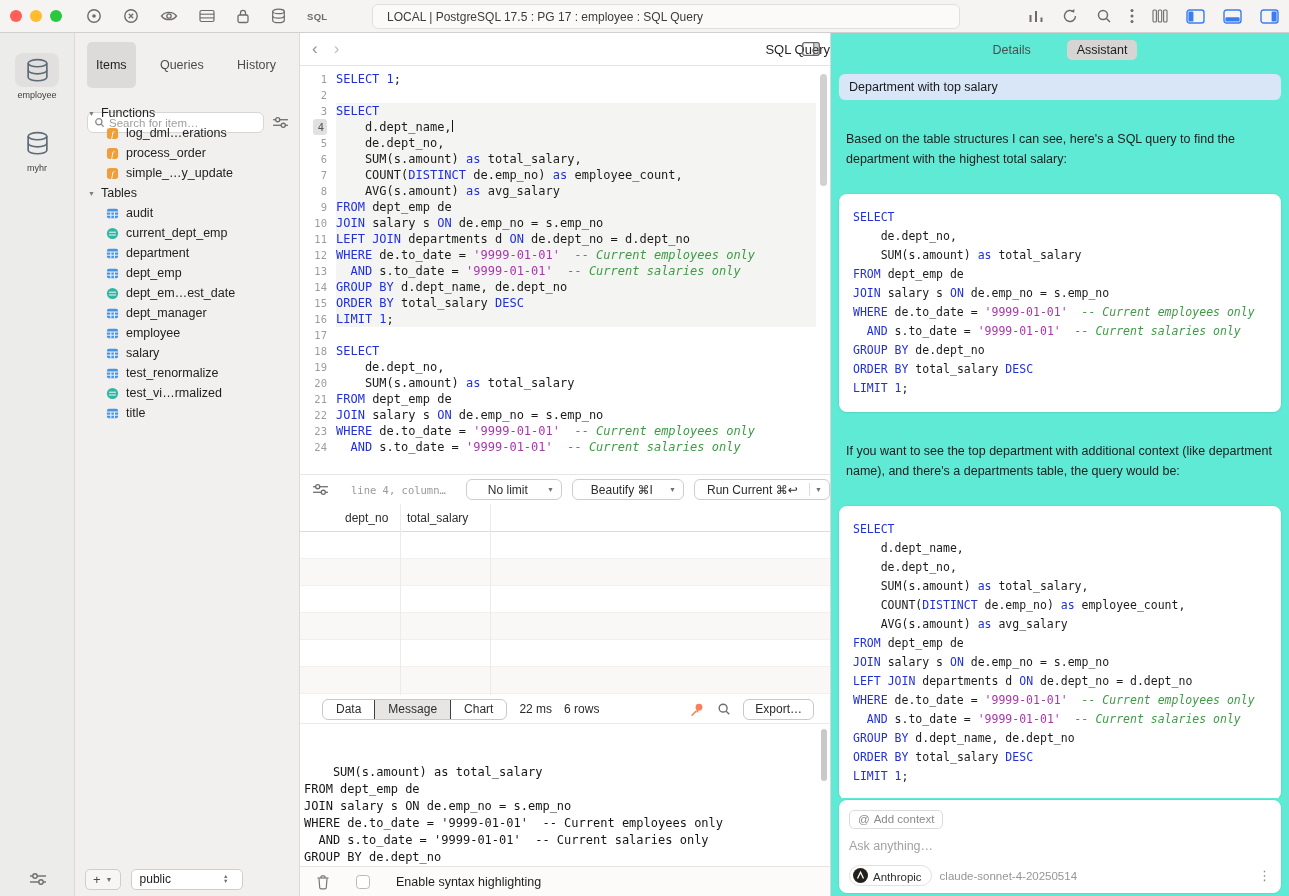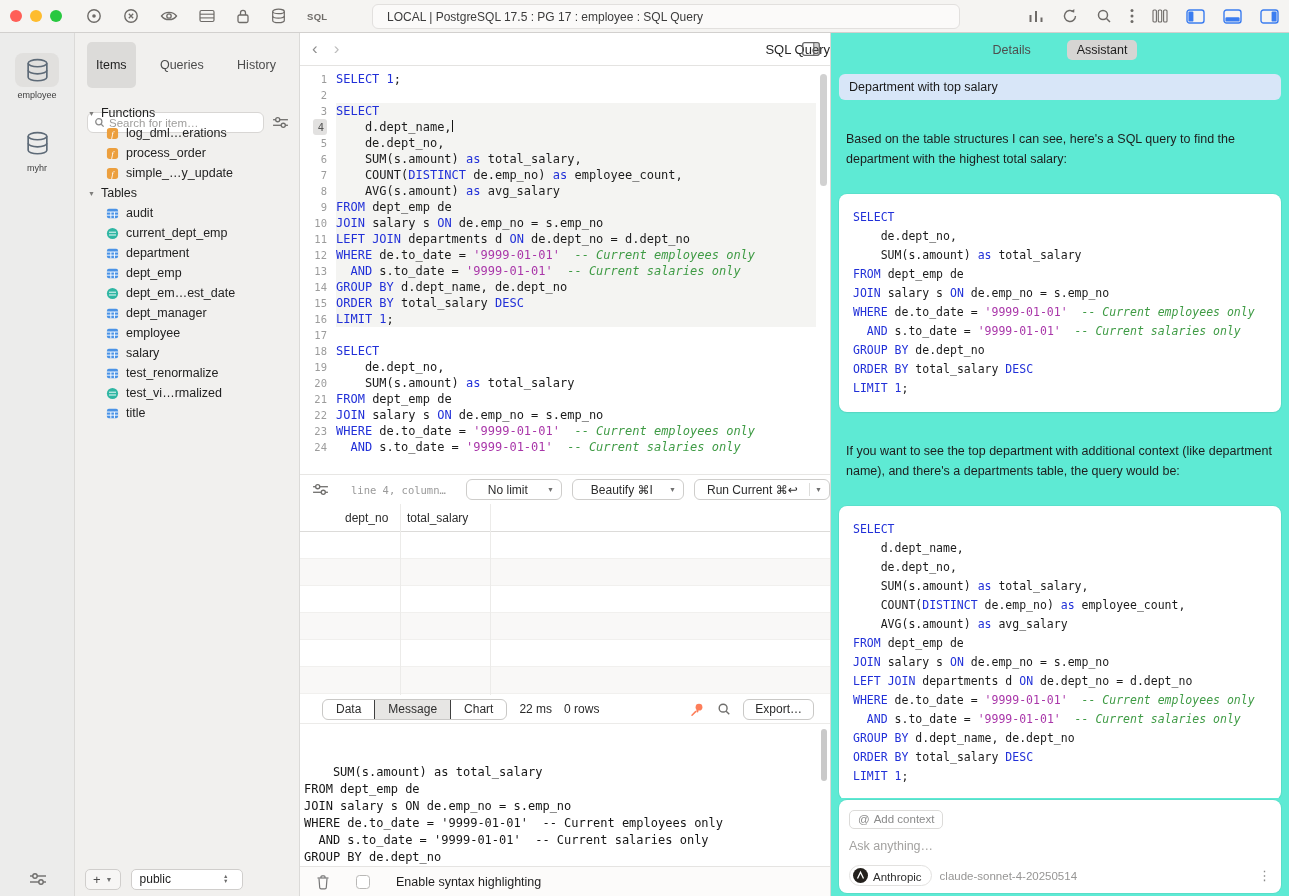--- a/index.html
+++ b/index.html
@@ -592,21 +592,21 @@
       <div class="gvl" style="left:190px"></div>
     </div>
 
     <div class="resultbar">
       <div class="segs">
         <span class="seg">Data</span>
         <span class="seg active">Message</span>
         <span class="seg">Chart</span>
       </div>
       <span class="stat">22 ms</span>
-      <span class="stat">0 rows</span>
+      <span class="stat">6 rows</span>
       <span class="spacer"></span>
       <span>
           <svg width="15" height="15" viewBox="0 0 15 15">
             <circle cx="9" cy="5.2" r="3.4" fill="#fd7e5a"></circle>
             <rect x="6.4" y="7.4" width="2" height="3" rx="1" fill="#fd7e5a"></rect>
             <line x1="5.6" y1="9.6" x2="2" y2="13.2" stroke="#fd7e5a" stroke-width="1.5" stroke-linecap="round"></line>
           </svg>
         </span>
       <span style="color:#6f6e6c">
           <svg width="14" height="14" viewBox="0 0 16 16">

